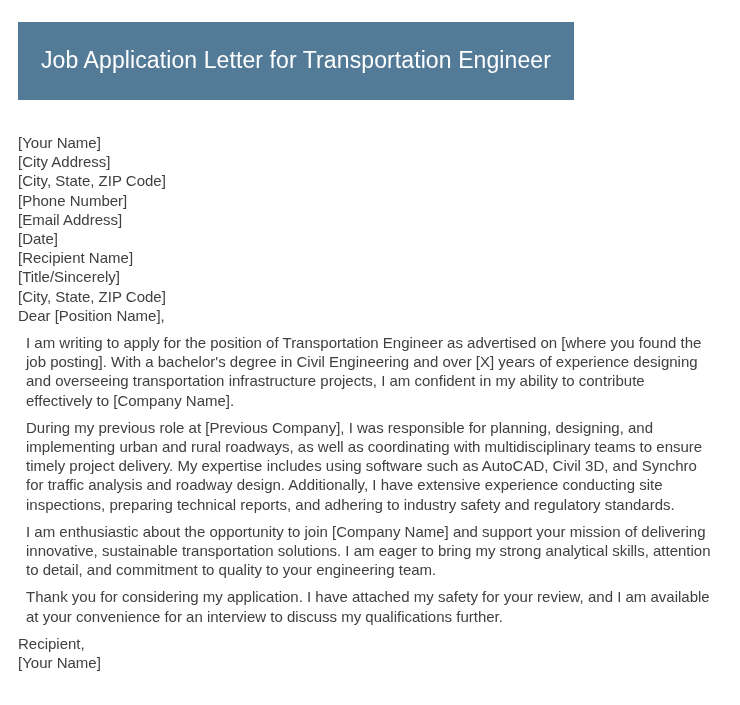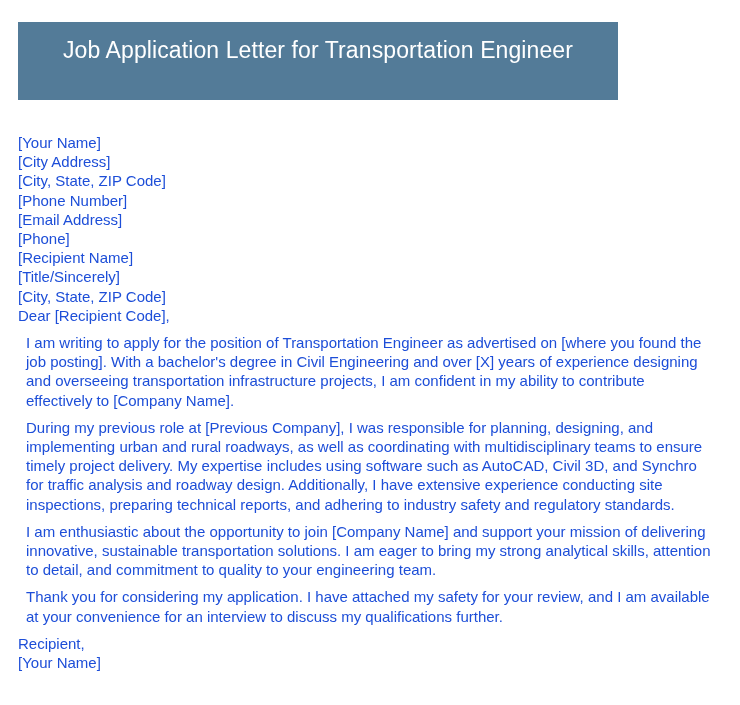--- a/index.html
+++ b/index.html
@@ -16,42 +16,43 @@
   #page {
     position: relative;
     width: 740px;
     height: 705px;
     background: #ffffff;
   }
   #letter-header {
     position: absolute;
     left: 18px;
     top: 22px;
-    width: 600px;
+    width: 556px;
     height: 78px;
     background: #537b98;
     display: flex;
+    align-items: center;
     justify-content: center;
     box-sizing: border-box;
   }
   #letter-title {
     color: #ffffff;
     font-size: 23px;
     font-weight: 400;
     letter-spacing: 0.1px;
     line-height: 1.2;
     font-family: "Liberation Sans", sans-serif;
     white-space: nowrap;
   }
   #letter-body {
     position: absolute;
     left: 18px;
     top: 133px;
     width: 702px;
-    color: #1d4ed8;
+    color: #404040;
     font-size: 15px;
     line-height: 19.2px;
     font-family: "Liberation Sans", sans-serif;
     text-align: left;
   }
   .letter-line {
     display: block;
     white-space: pre-wrap;
   }
   .letter-para {
@@ -69,27 +70,27 @@
     <h1 id="letter-title">Job Application Letter for Transportation Engineer</h1>
   </div>
 
   <div id="letter-body">
 
     <span class="letter-line">[Your Name]</span>
     <span class="letter-line">[City Address]</span>
     <span class="letter-line">[City, State, ZIP Code]</span>
     <span class="letter-line">[Phone Number]</span>
     <span class="letter-line">[Email Address]</span>
-    <span class="letter-line">[Phone]</span>
+    <span class="letter-line">[Date]</span>
 
     <span class="letter-line">[Recipient Name]</span>
     <span class="letter-line">[Title/Sincerely]</span>
     <span class="letter-line">[City, State, ZIP Code]</span>
 
-    <span class="letter-line">Dear [Recipient Code],</span>
+    <span class="letter-line">Dear [Position Name],</span>
 
     <p class="letter-para">I am writing to apply for the position of Transportation Engineer as advertised on [where you found the job posting]. With a bachelor's degree in Civil Engineering and over [X] years of experience designing and overseeing transportation infrastructure projects, I am confident in my ability to contribute effectively to [Company Name].</p>
     <p class="letter-para">During my previous role at [Previous Company], I was responsible for planning, designing, and implementing urban and rural roadways, as well as coordinating with multidisciplinary teams to ensure timely project delivery. My expertise includes using software such as AutoCAD, Civil 3D, and Synchro for traffic analysis and roadway design. Additionally, I have extensive experience conducting site inspections, preparing technical reports, and adhering to industry safety and regulatory standards.</p>
     <p class="letter-para">I am enthusiastic about the opportunity to join [Company Name] and support your mission of delivering innovative, sustainable transportation solutions. I am eager to bring my strong analytical skills, attention to detail, and commitment to quality to your engineering team.</p>
     <p class="letter-para">Thank you for considering my application. I have attached my safety for your review, and I am available at your convenience for an interview to discuss my qualifications further.</p>
 
     <span class="letter-line">Recipient,</span>
     <span class="letter-line">[Your Name]</span>
 
   </div>

